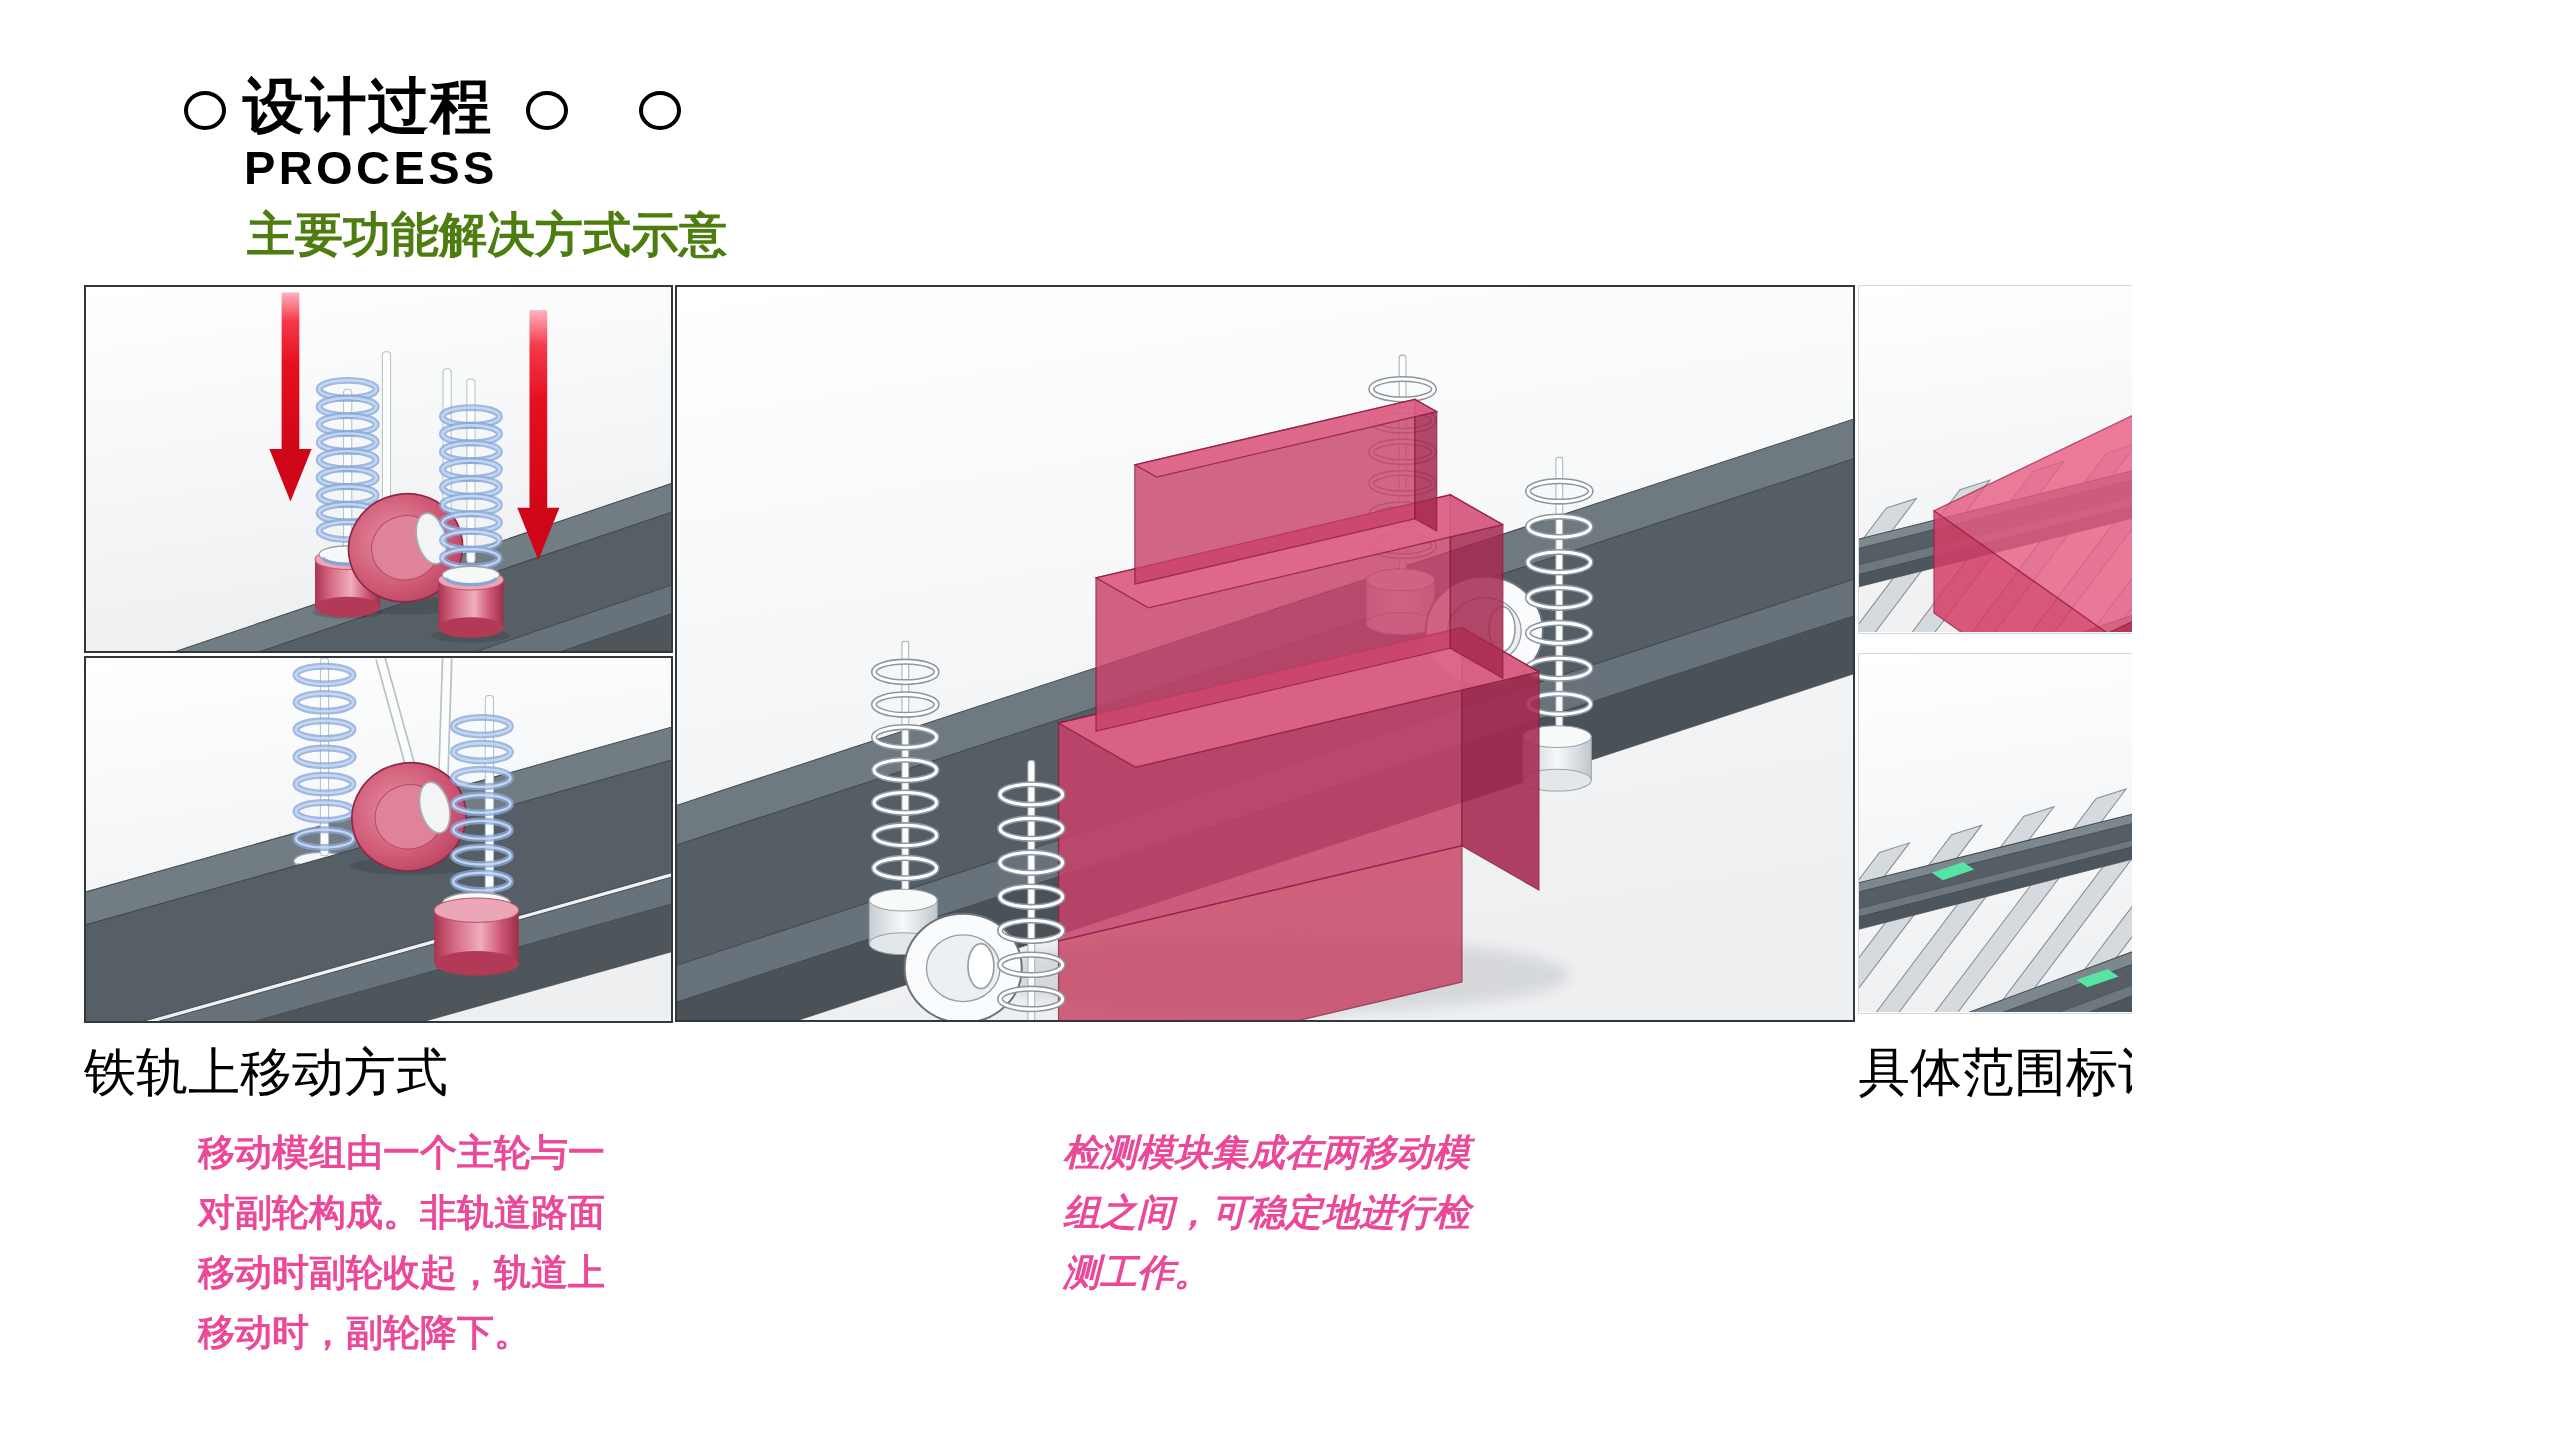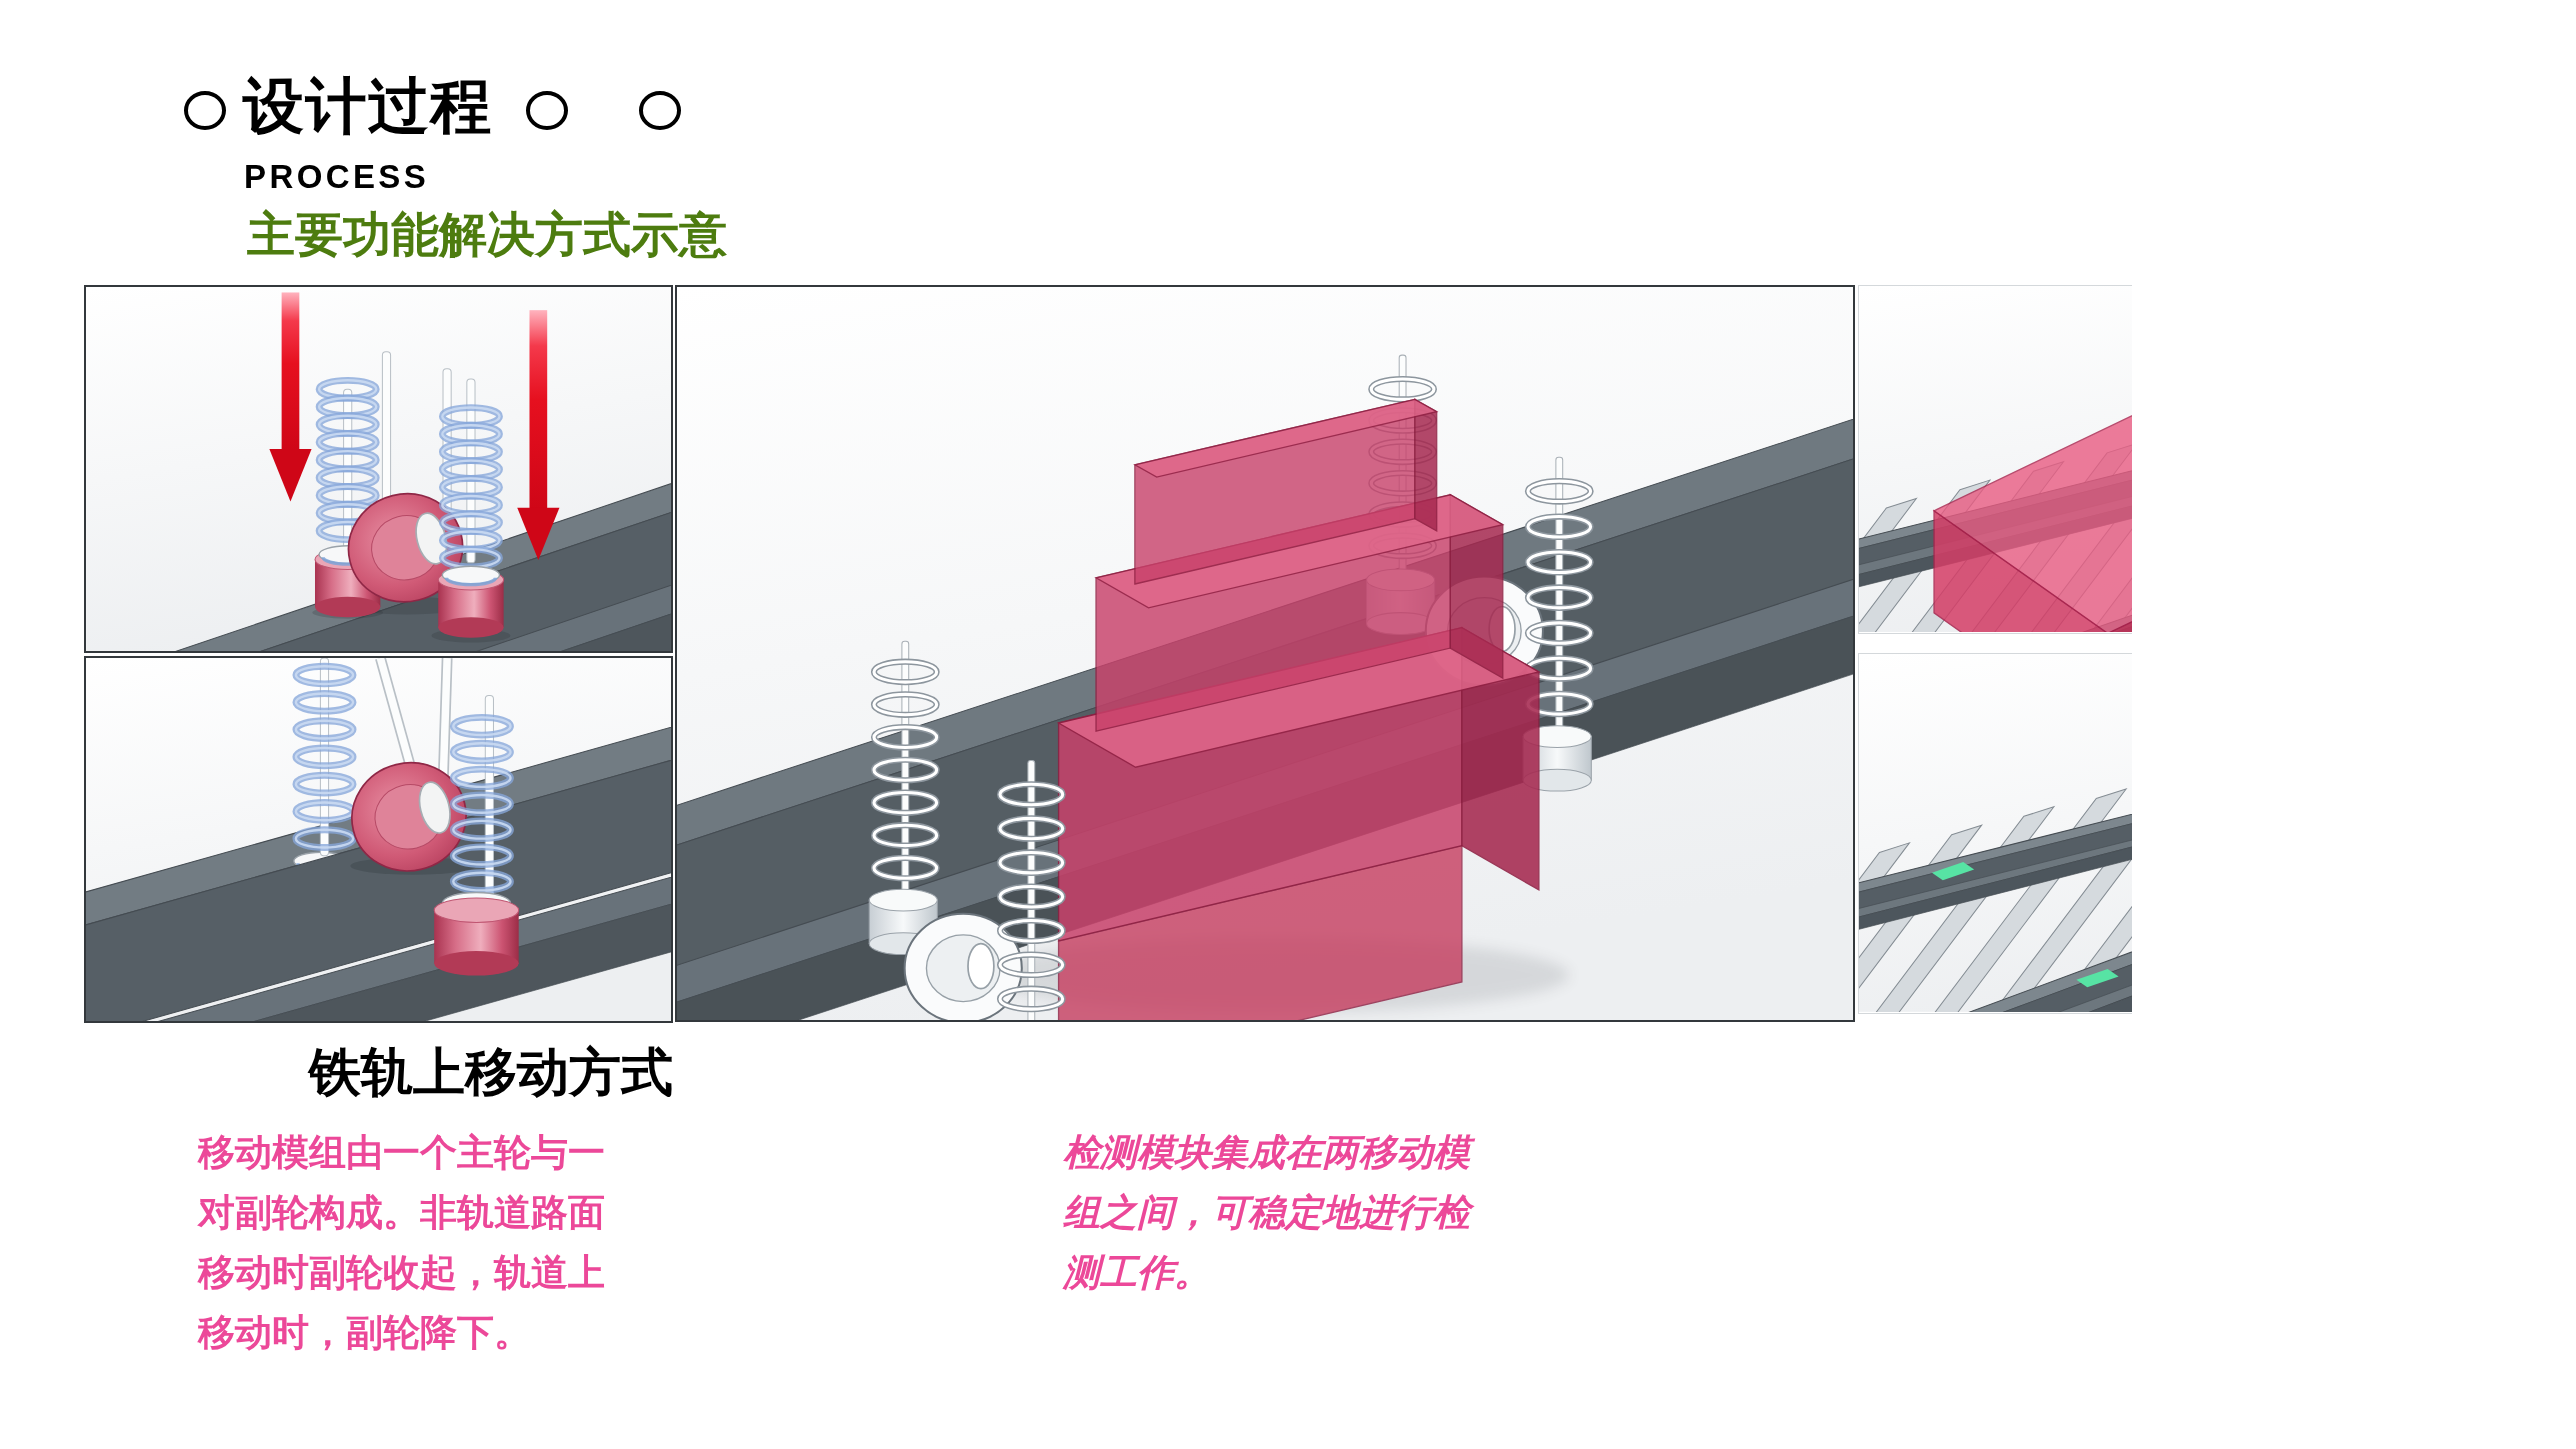--- a/index.html
+++ b/index.html
@@ -3,30 +3,30 @@
 <meta charset="utf-8">
 <style>
   html,body{margin:0;padding:0;background:#ffffff;}
   .canvas{position:relative;width:2132px;height:1450px;background:#ffffff;overflow:hidden;
           font-family:"Liberation Sans","DejaVu Sans",sans-serif;}
   .abs{position:absolute;}
   
   .ring{position:absolute;border:4.8px solid #000;border-radius:50%;background:transparent;}
   .title-zh{position:absolute;left:243px;top:76px;font-size:61px;font-weight:900;color:#000;
             letter-spacing:1.4px;line-height:1;}
-  .title-en{position:absolute;left:244px;top:160px;font-size:33px;font-weight:900;color:#000;
+  .title-en{position:absolute;left:244px;top:144px;font-size:47px;font-weight:900;color:#000;
             letter-spacing:3.4px;line-height:1;}
   .subtitle{position:absolute;left:247px;top:211px;font-size:48px;font-weight:900;color:#4d7c0f;line-height:1;}
   
   .panel{position:absolute;box-sizing:border-box;background:#fff;overflow:hidden;}
   .panel.dark{border:2px solid #33383c;}
   .panel.light{border:1.4px solid #d4d8db;}
   .panel svg{display:block;}
   
-  .cap-title{position:absolute;font-size:52px;font-weight:700;color:#000;text-align:right;line-height:1.2;}
+  .cap-title{position:absolute;font-size:52px;font-weight:400;color:#000;text-align:left;line-height:1.2;}
   .cap-body{position:absolute;font-size:37px;font-weight:700;color:#ec4899;line-height:60px;
             white-space:pre-line;}
   .cap-body.small{font-size:35px;line-height:59px;}
 </style>
 </head>
 <body>
 
 <div class="canvas">
 
   <svg width="0" height="0" style="position:absolute" aria-hidden="true">

